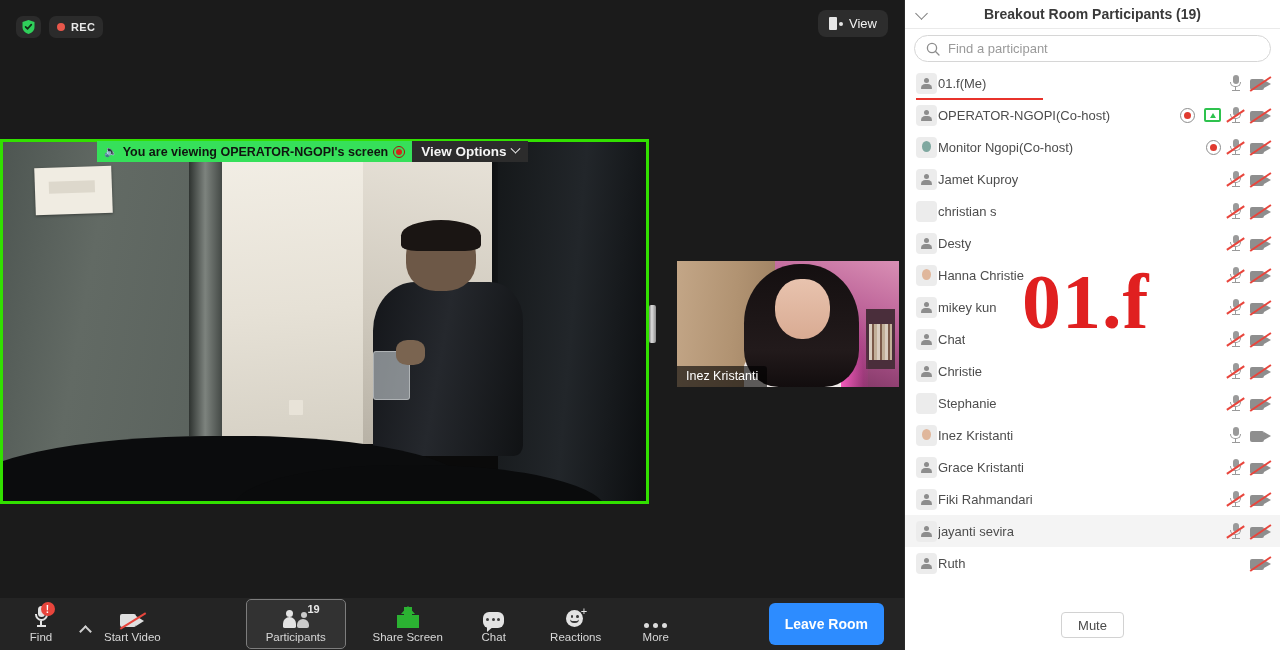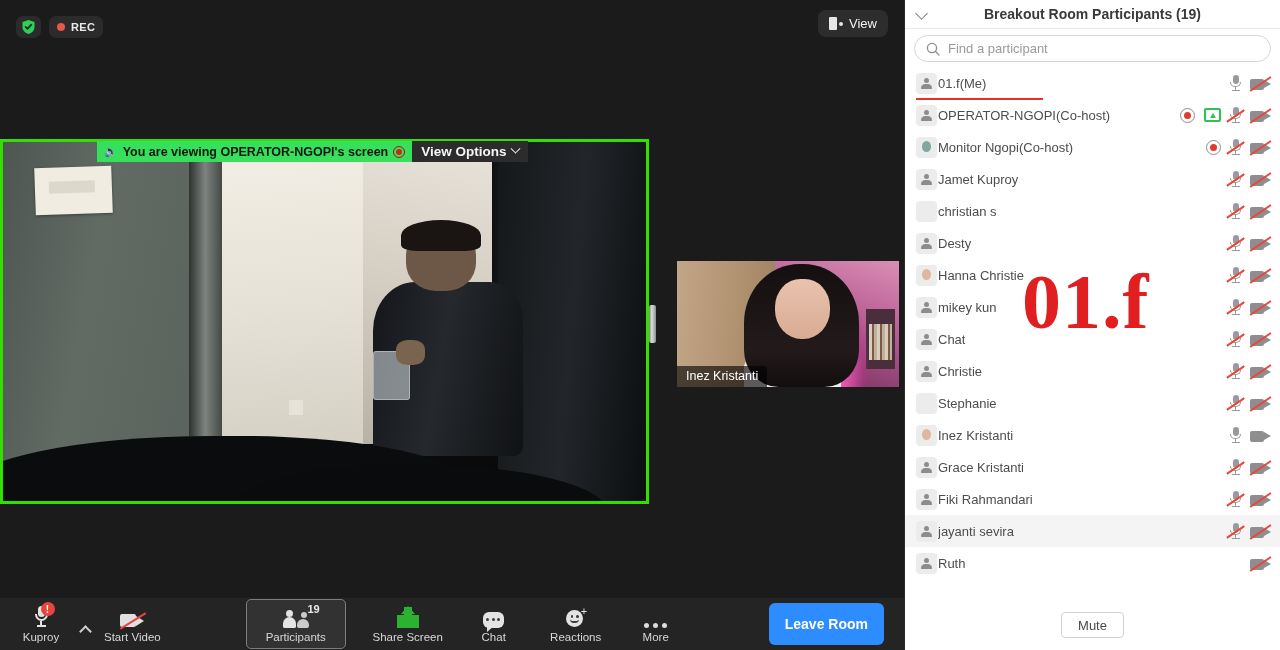--- a/index.html
+++ b/index.html
@@ -476,21 +476,21 @@
       <div class="tool">
         <div class="ticon">
           <span class="mic-glyph">
             <span class="cap"></span>
               <span class="arc"></span>
               <span class="stem"></span>
               <span class="base"></span>
           </span>
           <span class="badge-dot">!</span>
         </div>
-        <span class="tlabel">Kuproy</span>
+        <span class="tlabel">Find</span>
       </div>
 
       <div class="tool" id="audio-arrow">
         <div class="ticon">
             <span class="caret-up"></span>
           </div>
       </div>
 
       <div class="tool">
         <div class="ticon">

